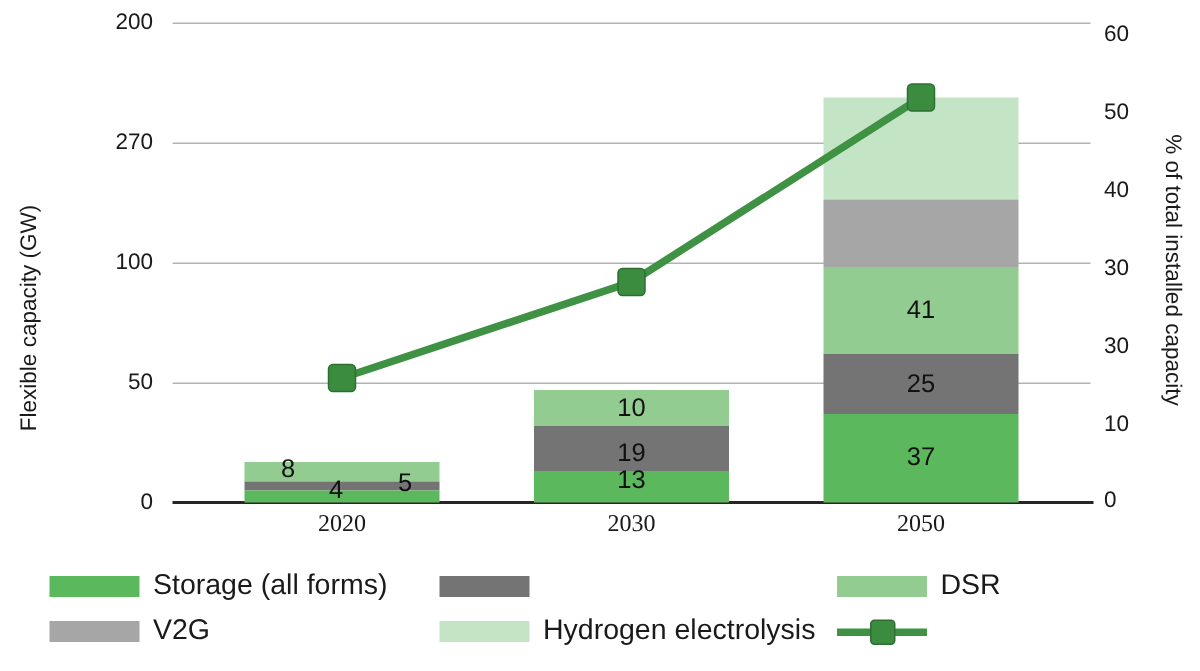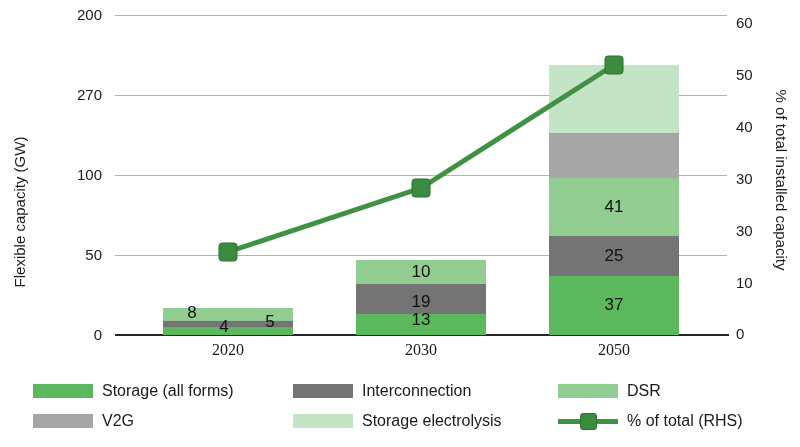--- a/index.html
+++ b/index.html
@@ -19,21 +19,21 @@
   .seg{position:absolute;width:130px;}
   .seg.storage{background:#5cb85c;}
   .seg.intercon{background:#747474;}
   .seg.dsr{background:#93cc90;}
   .seg.v2g{background:#a6a6a6;}
   .seg.hydrogen{background:#c4e4c6;}
   .barlabel{position:absolute;font-size:17px;transform:translate(-50%,-50%);color:#111;}
   svg.lineoverlay{position:absolute;left:0;top:0;pointer-events:none;}
   .legend-item{position:absolute;display:flex;align-items:center;gap:9px;height:16px;}
   .swatch{width:60px;height:14px;display:inline-block;flex:0 0 auto;}
-  .legend-label{font-size:16px;white-space:nowrap;}
+  .legend-label{font-size:19px;white-space:nowrap;}
   .line-sample{position:relative;width:60px;height:16px;flex:0 0 auto;}
   .line-sample .ln{position:absolute;left:0;top:6px;width:60px;height:5px;background:#3f9144;}
   .line-sample .mk{position:absolute;left:22px;top:0;width:15px;height:15px;background:#3c8c40;border:1px solid #2e6e32;border-radius:3px;}
 </style>
 </head>
 <body>
 
 <div class="canvas">
 
   <div class="vlabel left">Flexible capacity (GW)</div>
@@ -103,32 +103,30 @@
     <div class="legend-item" style="left:33px;top:383px">
       <span class="swatch" style="background:#5cb85c"></span>
       <span class="legend-label">Storage (all forms)</span>
     </div>
     <div class="legend-item" style="left:33px;top:413px">
       <span class="swatch" style="background:#a6a6a6"></span>
       <span class="legend-label">V2G</span>
     </div>
     <div class="legend-item" style="left:293px;top:383px">
       <span class="swatch" style="background:#747474"></span>
-      <span class="legend-label">Interconnection</span>
     </div>
     <div class="legend-item" style="left:293px;top:413px">
       <span class="swatch" style="background:#c4e4c6"></span>
-      <span class="legend-label">Storage electrolysis</span>
+      <span class="legend-label">Hydrogen electrolysis</span>
     </div>
     <div class="legend-item" style="left:558px;top:383px">
       <span class="swatch" style="background:#93cc90"></span>
       <span class="legend-label">DSR</span>
     </div>
     <div class="legend-item" style="left:558px;top:413px">
       <span class="line-sample">
         <span class="ln"></span>
         <span class="mk"></span>
       </span>
-      <span class="legend-label">% of total (RHS)</span>
     </div>
   </div>
 
 </div>
 
 </body></html>

